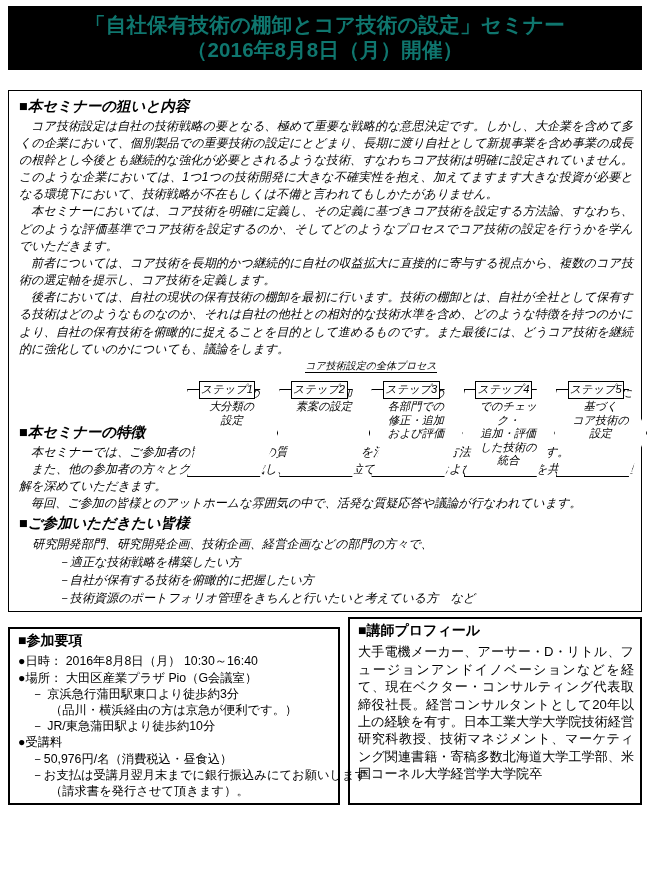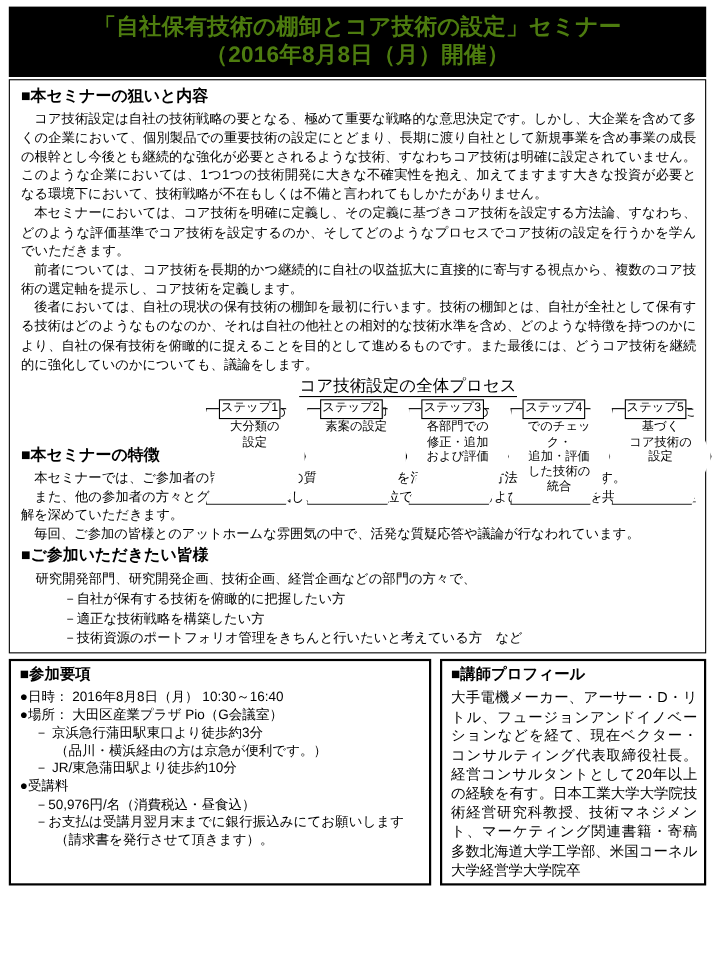--- a/index.html
+++ b/index.html
@@ -20,41 +20,42 @@
     height: 876px;
     box-sizing: border-box;
     padding: 6px 8px 4px 8px;
     background: #ffffff;
     position: relative;
   }
 
   
   .header {
     background: #000000;
-    color: #4d7c0f;
+    color: #0f766e;
     text-align: center;
     padding: 6px 4px 8px 4px;
     box-sizing: border-box;
   }
   .header .title-line {
     font-weight: bold;
     letter-spacing: 0.2px;
     line-height: 1.22;
   }
   .header .l1 { font-size: 20.5px; }
   .header .l2 { font-size: 20.5px; }
   .header .l3 { font-size: 20.5px; }
 
   
   .body-box {
     border: 1.5px solid #000000;
     box-sizing: border-box;
-    margin-top: 2px;
+    margin-top: 20px;
     padding: 4px 8px 4px 10px;
     position: relative;
+    font-style: italic;
   }
 
   .sec-head {
     font-weight: bold;
     font-size: 14.5px;
     line-height: 1.35;
     margin: 2px 0 1px 0;
   }
   .para {
     font-size: 12.1px;
@@ -72,21 +73,21 @@
     margin-top: 1px;
     height: 122px;
   }
   .process-title {
     position: absolute;
     top: 0px;
     left: 0;
     right: 0;
     text-align: center;
     padding-left: 90px;
-    font-size: 15px;
+    font-size: 10px;
     font-weight: normal;
   }
   .process-title span {
     border-bottom: 1.3px solid #000;
     padding-bottom: 1px;
   }
   .steps {
     position: absolute;
     top: 22px;
     left: 168px;
@@ -152,24 +153,25 @@
   .bitem { padding-left: 1.1em; }
   .bitem-sub { padding-left: 3.2em; }
 
   
   .bottom {
     display: flex;
     gap: 8px;
     margin-top: 5px;
   }
   .col-left {
-    width: 384px;
+    width: 332px;
     border: 2.2px solid #000000;
     box-sizing: border-box;
     padding: 3px 18px 4px 8px;
+    margin-top: 10px;
   }
   .col-right {
     flex: 1;
     border: 2.2px solid #000000;
     box-sizing: border-box;
     padding: 3px 6px 4px 8px;
   }
   .col-head {
     font-weight: bold;
     font-size: 14px;
@@ -265,22 +267,22 @@
     </div>
 
     <div class="sec-head feat-head">■本セミナーの特徴</div>
     <p class="para">本セミナーでは、ご参加者の皆様との間での質疑応答、議論を活発に進める方法をとっています。</p>
     <p class="para">また、他の参加者の方々とグループを編成し、グループ単位で技術の棚卸および評価の演習を共同で行い、理解を深めていただきます。</p>
     <p class="para">毎回、ご参加の皆様とのアットホームな雰囲気の中で、活発な質疑応答や議論が行なわれています。</p>
 
     <div class="sec-head">■ご参加いただきたい皆様</div>
     <div class="blist">
       <div class="bitem">研究開発部門、研究開発企画、技術企画、経営企画などの部門の方々で、</div>
+      <div class="bitem-sub">－適正な技術戦略を構築したい方</div>
       <div class="bitem-sub">－自社が保有する技術を俯瞰的に把握したい方</div>
-      <div class="bitem-sub">－適正な技術戦略を構築したい方</div>
       <div class="bitem-sub">－技術資源のポートフォリオ管理をきちんと行いたいと考えている方　など</div>
     </div>
 
   </div>
 
   <div class="bottom">
 
     <div class="col-left">
       <div class="col-head">■参加要項</div>
       <div class="info-line">●日時： 2016年8月8日（月） 10:30～16:40</div>

